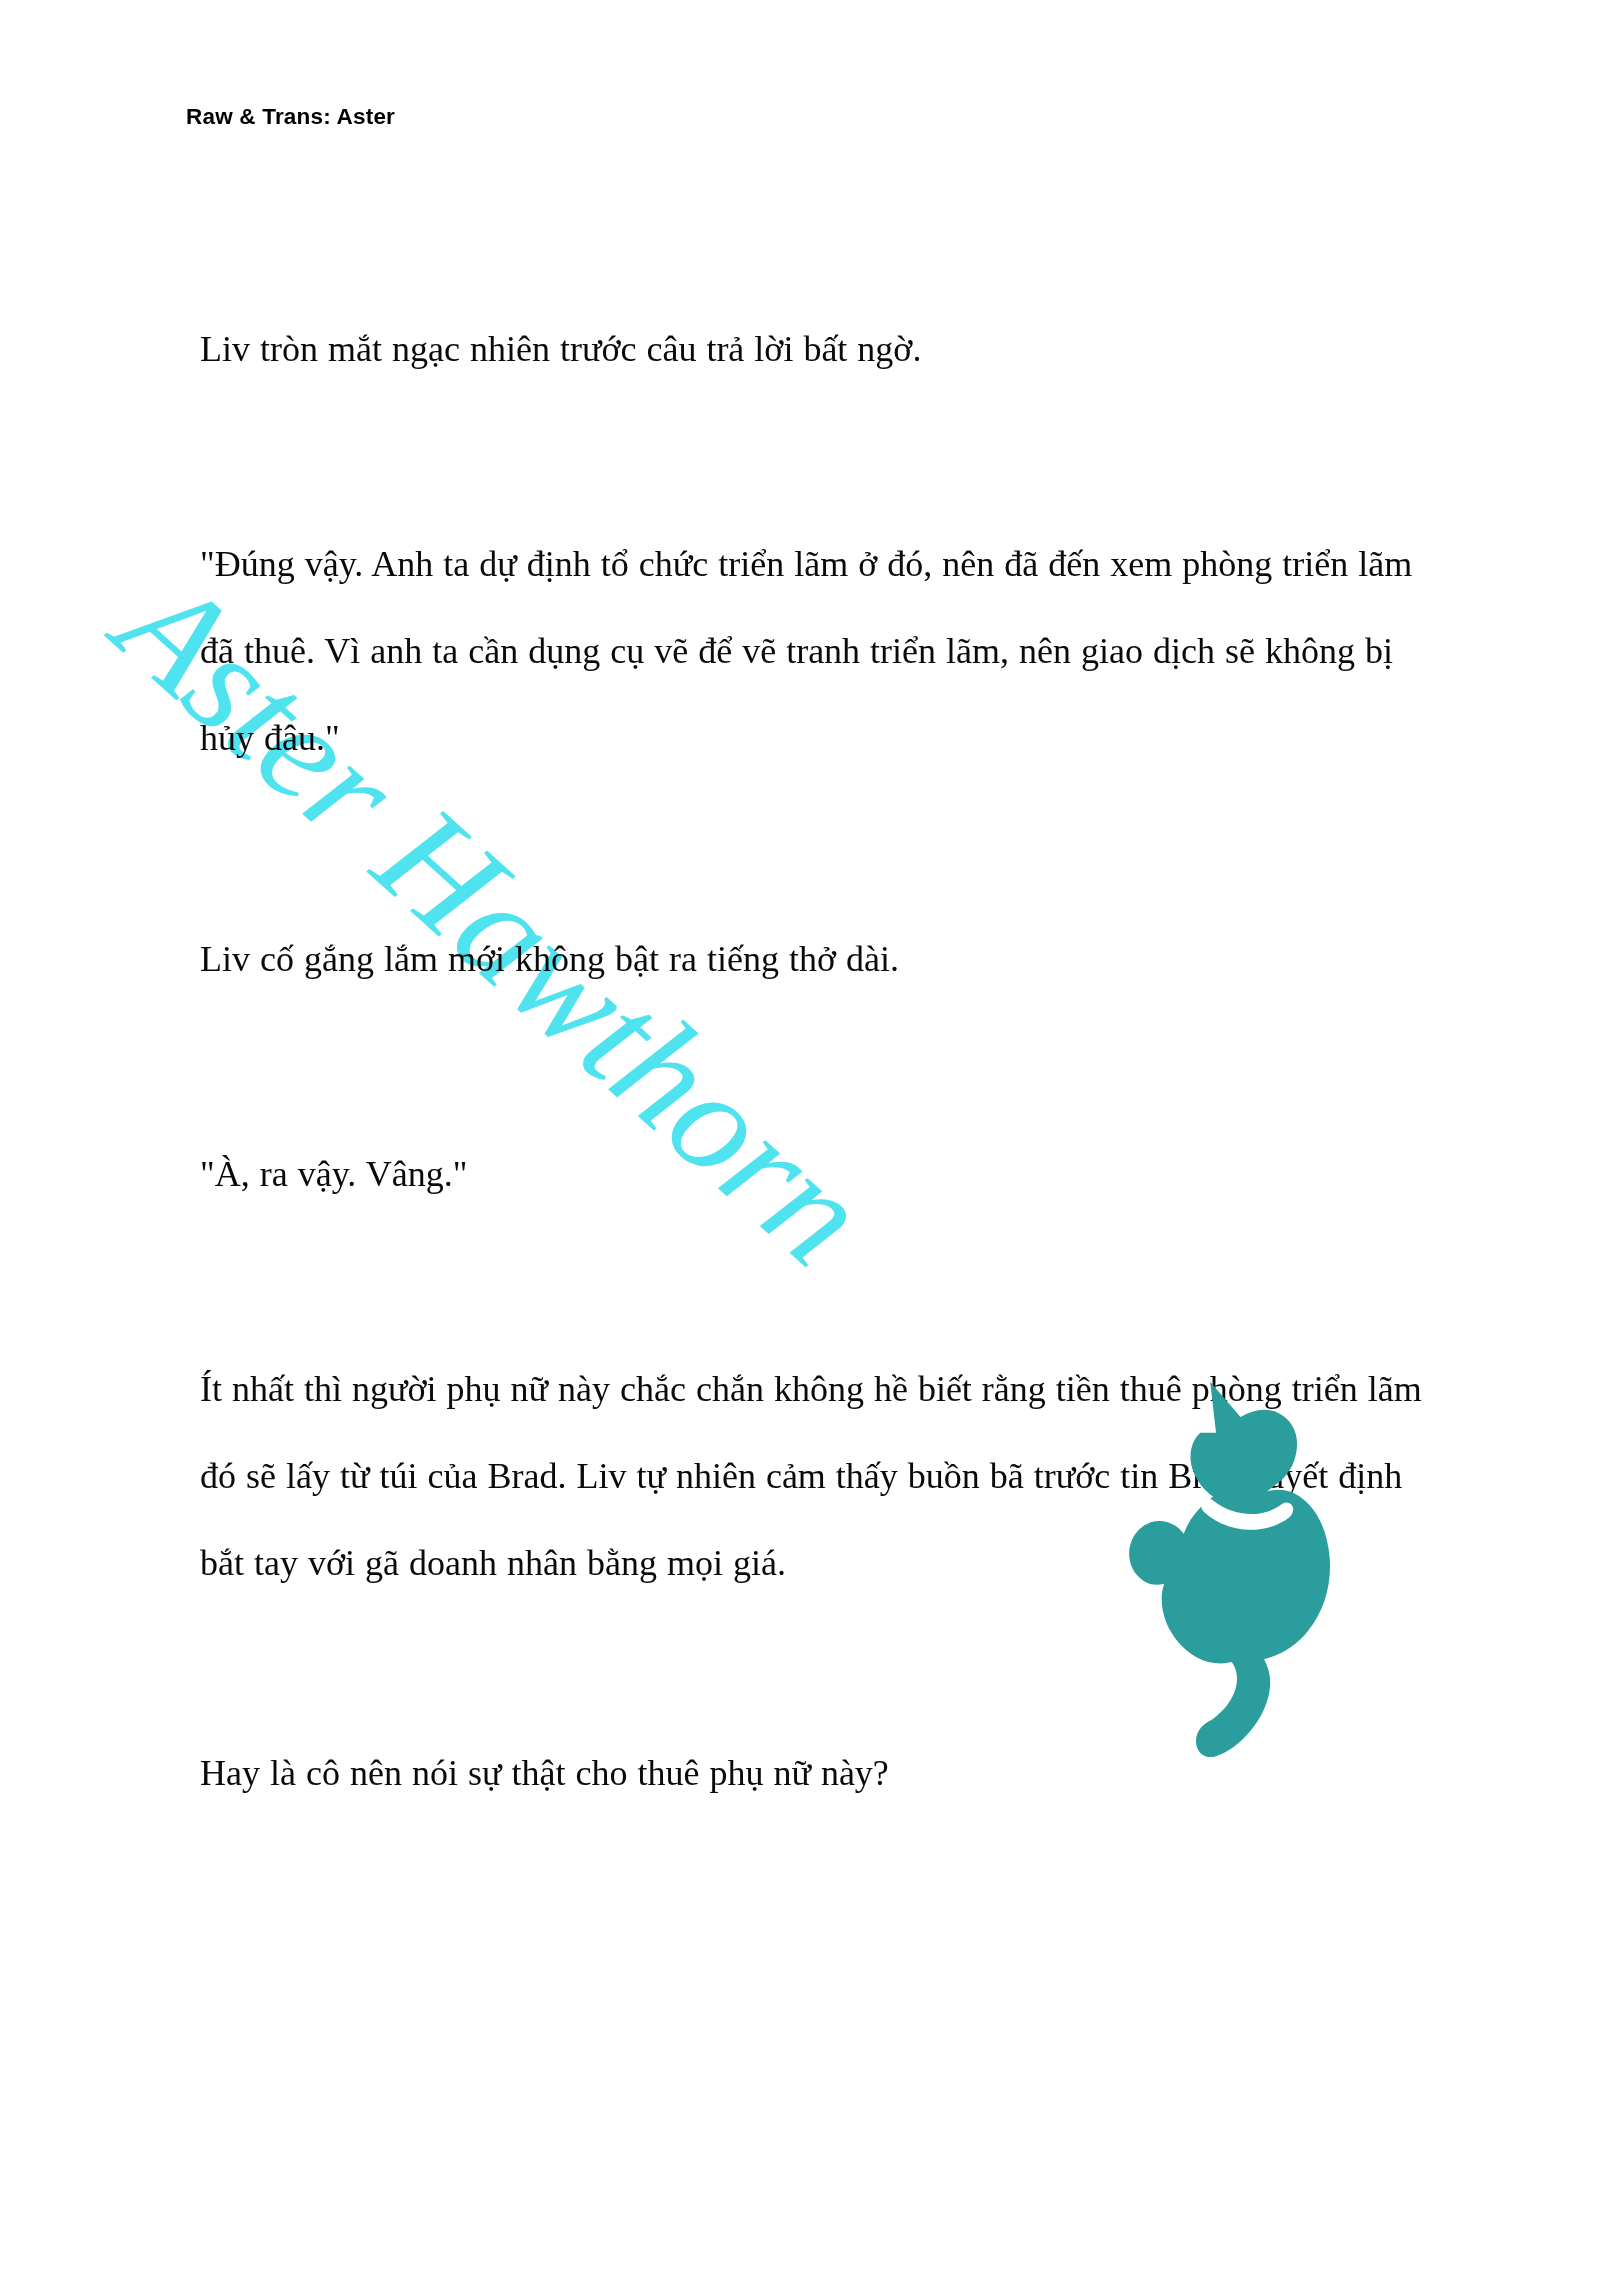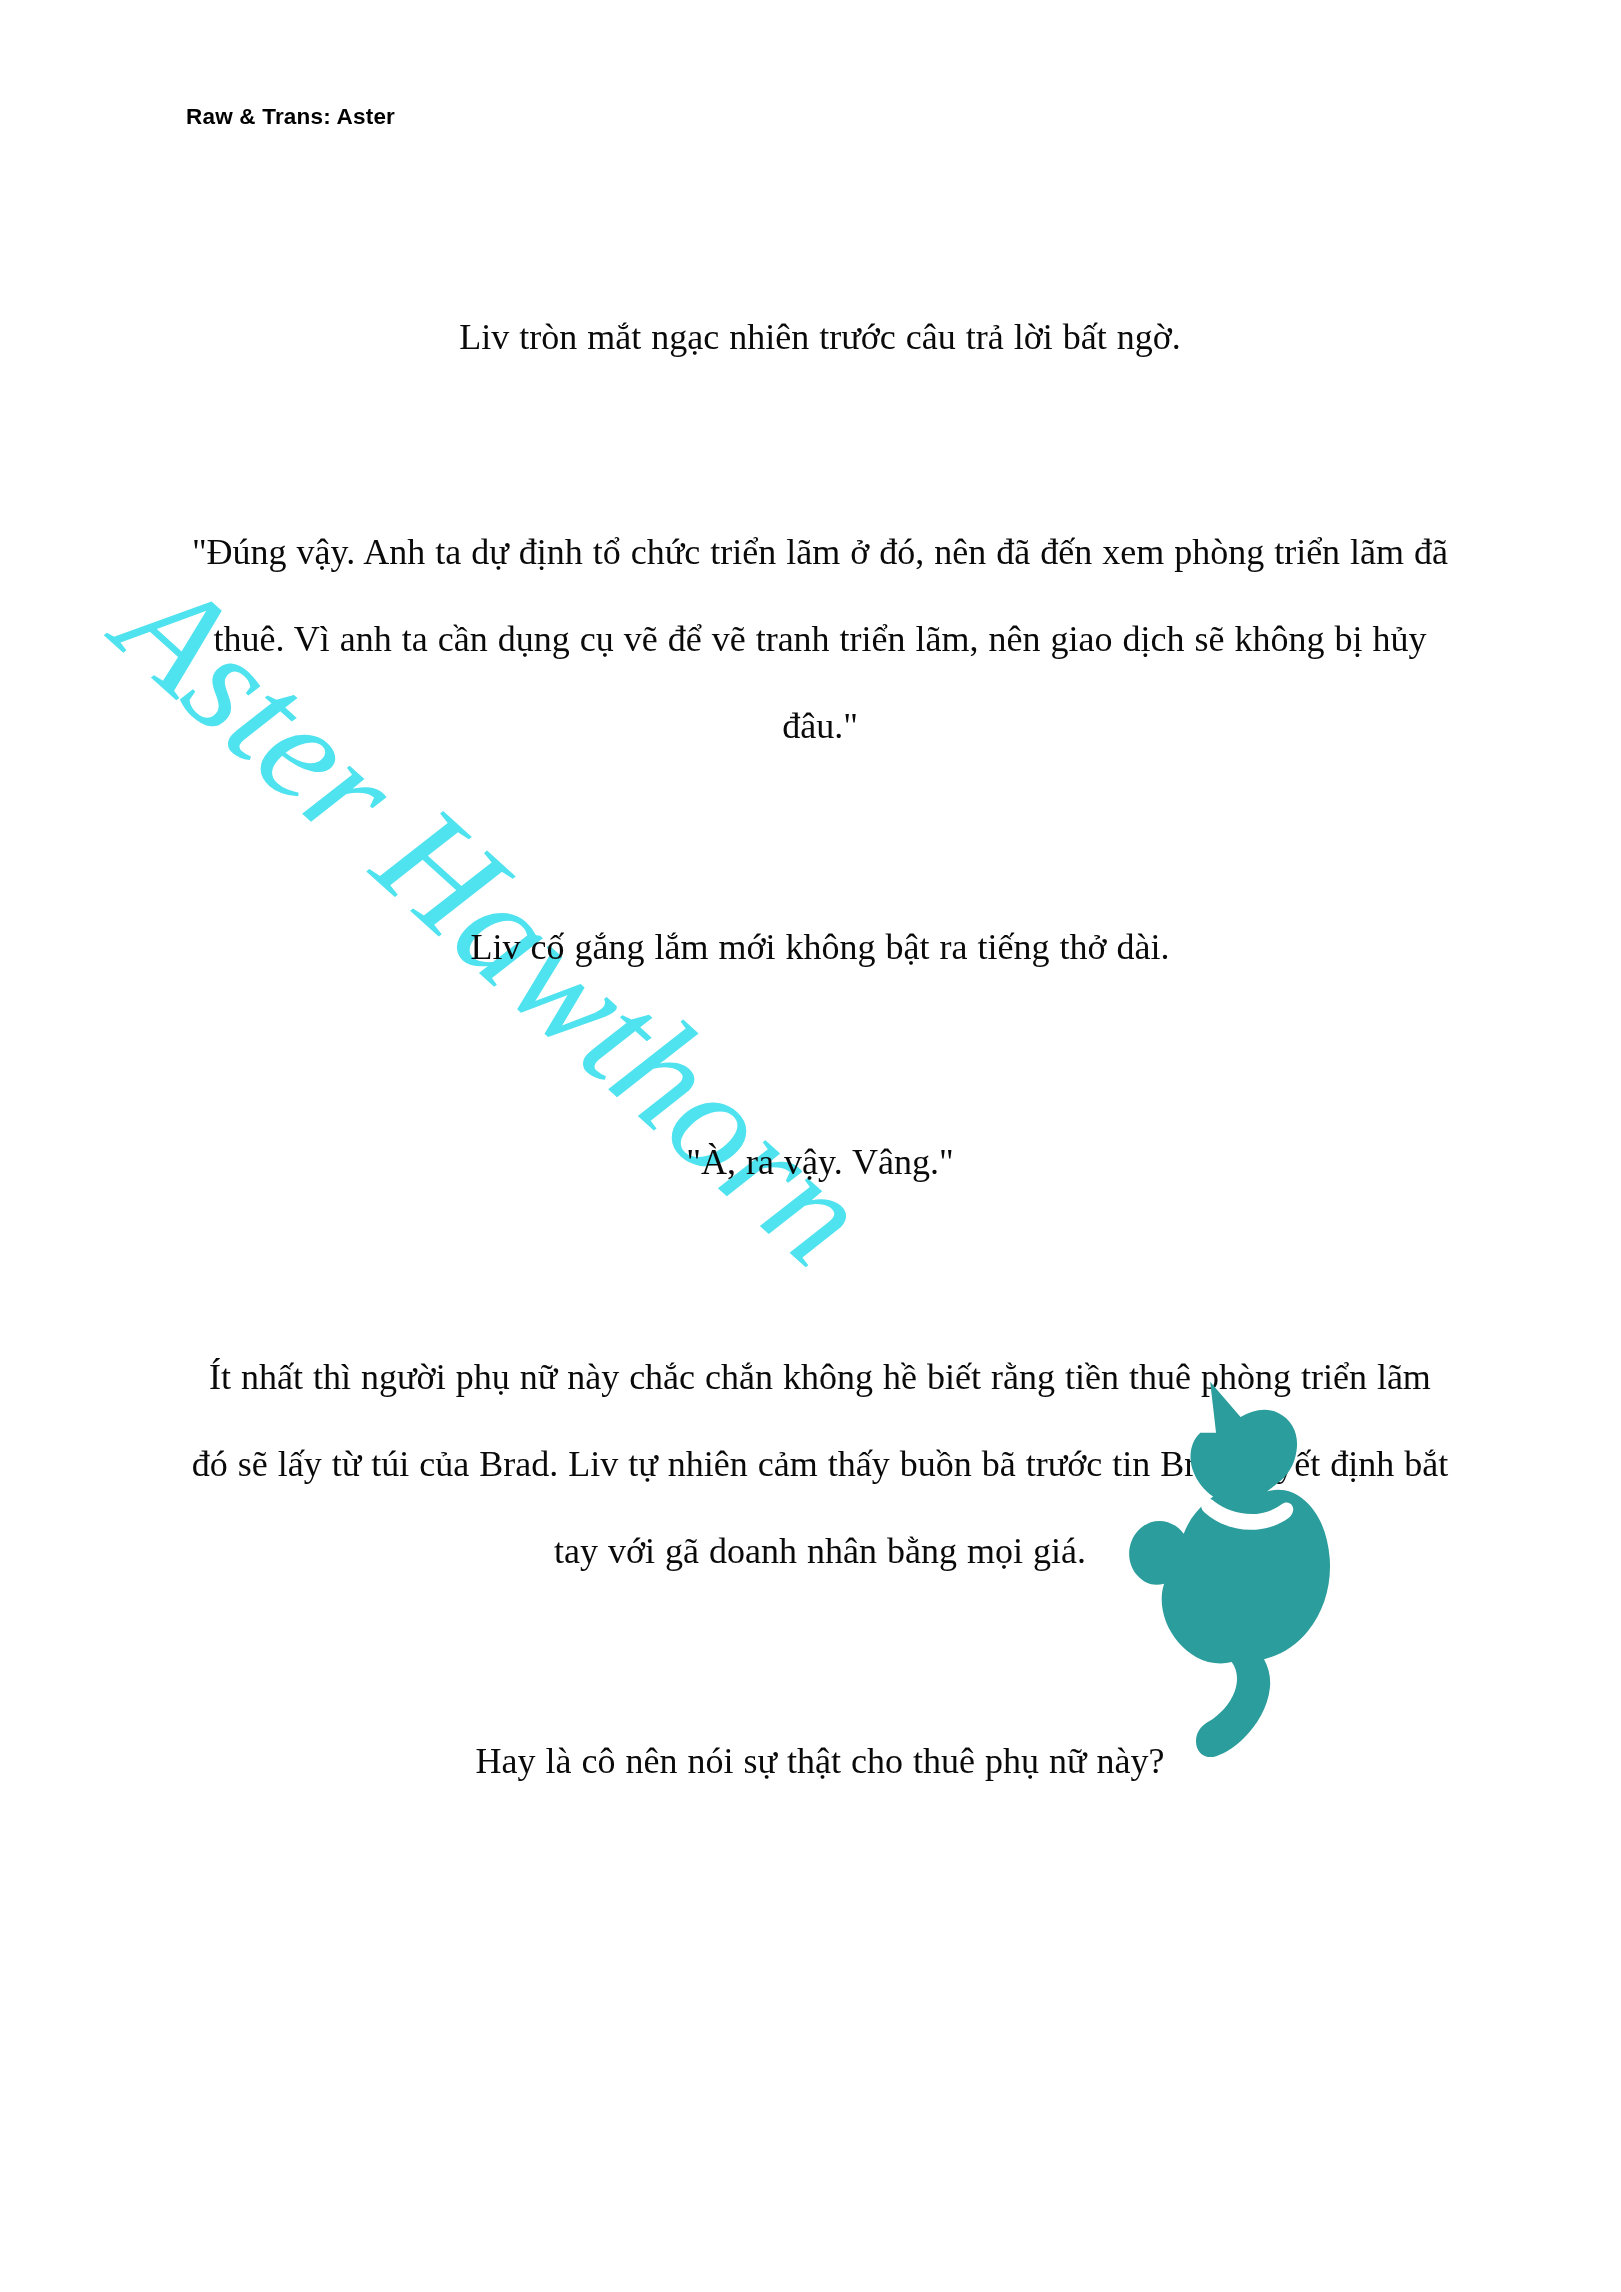--- a/index.html
+++ b/index.html
@@ -36,22 +36,22 @@
     top: 294px;
     left: 188px;
     width: 1264px;
   }
 
   .para {
     font-family: "Liberation Serif", "DejaVu Serif", serif;
     font-size: 36px;
     line-height: 87px;
     color: #0a0a0a;
-    margin: 0;
-    text-align: center;
+    margin: 12px;
+    text-align: left;
     word-spacing: 1px;
   }
 
   .para + .para {
     margin-top: 81px;
   }
 
   
   .gap-lg { margin-top: 134px !important; }
   .gap-md { margin-top: 128px !important; }

